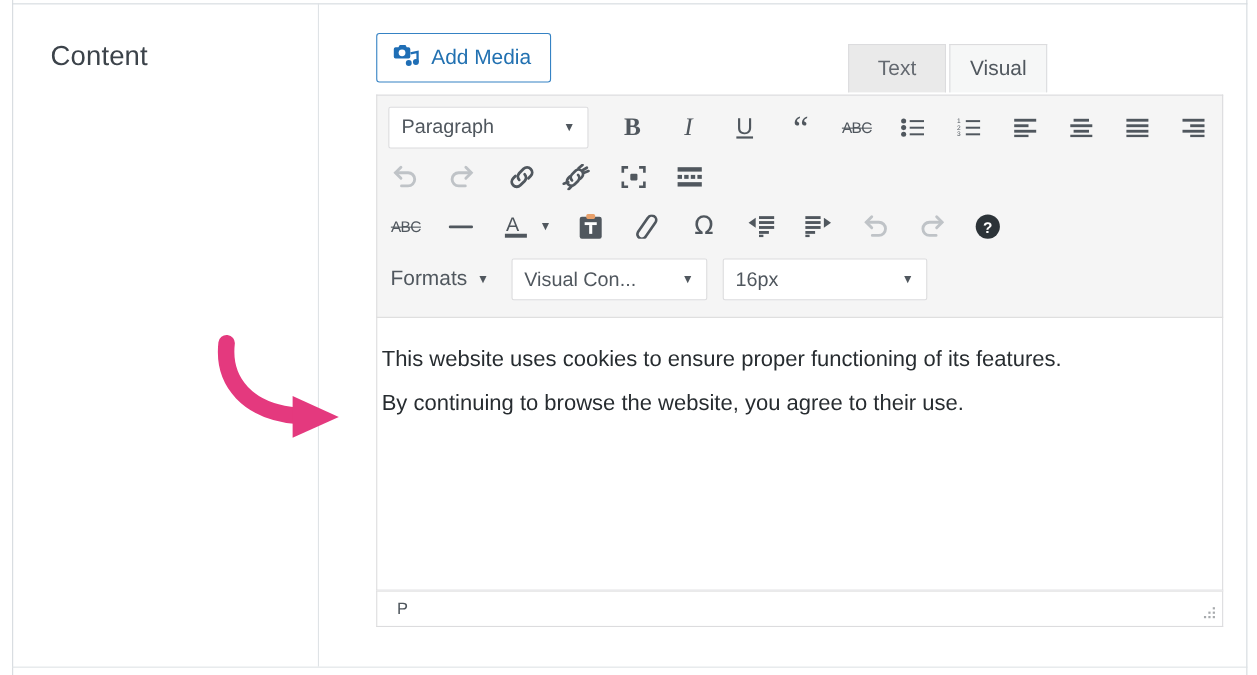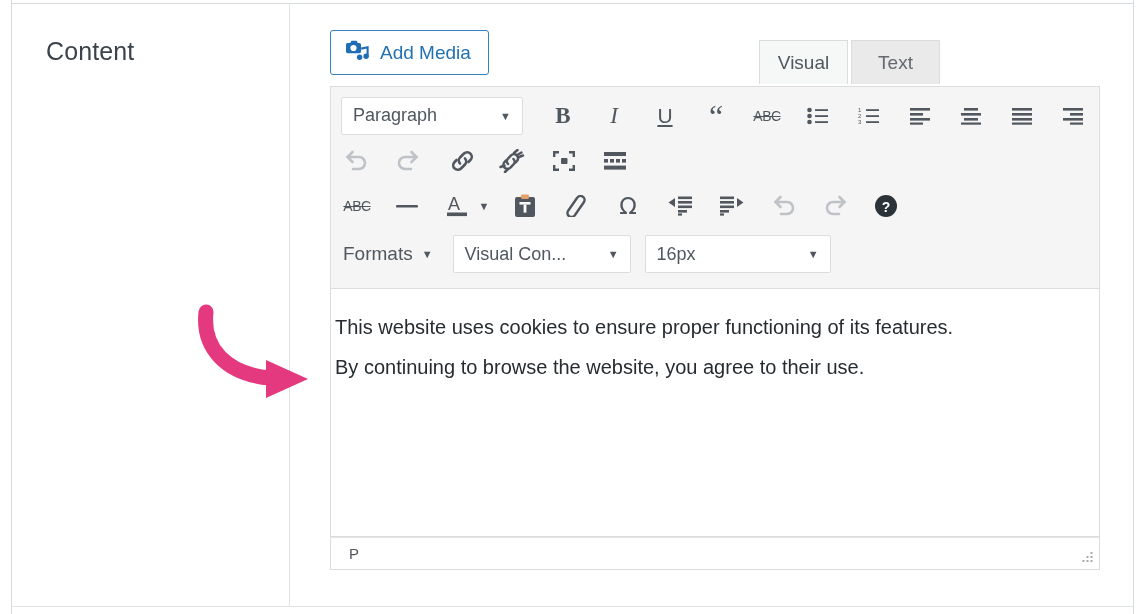--- a/index.html
+++ b/index.html
@@ -37,21 +37,21 @@
 
   
   .arrow-annot {
     position: absolute; left: 192px; top: 300px;
     width: 140px; height: 110px;
     pointer-events: none;
   }
 
   
   .editor-col {
-    position: absolute; left: 330px; top: 30px;
+    position: absolute; left: 342px; top: 30px;
     width: 610px;
   }
 
   
   .media-row { position: relative; height: 56px; }
   .add-media-btn {
     position: absolute; left: 0; top: 0;
     display: flex; align-items: center; gap: 11px;
     height: 45px; padding: 0 17px 0 14px;
     background: #ffffff;
@@ -182,25 +182,25 @@
             <circle cx="8.5" cy="9" r="3.1" fill="#ffffff"></circle>
             <path d="M16.2 9.6 L22.6 8.2 V17.4" stroke="#1f6eb5" stroke-width="2.1" fill="none"></path>
             <circle cx="14.6" cy="18.3" r="2.7" fill="#1f6eb5"></circle>
             <circle cx="21.1" cy="17.3" r="2.7" fill="#1f6eb5"></circle>
           </svg>
         </span>
         <span class="lbl">Add Media</span>
       </div>
 
       <div class="tabs">
+        <div class="tab inactive">
+          <span>Text</span>
+        </div>
         <div class="tab active">
           <span>Visual</span>
-        </div>
-        <div class="tab inactive">
-          <span>Text</span>
         </div>
       </div>
     </div>
 
     <div class="toolbar">
 
       <div class="trow r1">
         <div class="sel sel-paragraph">
           <span>Paragraph</span>
           <span class="caret">▼</span>

